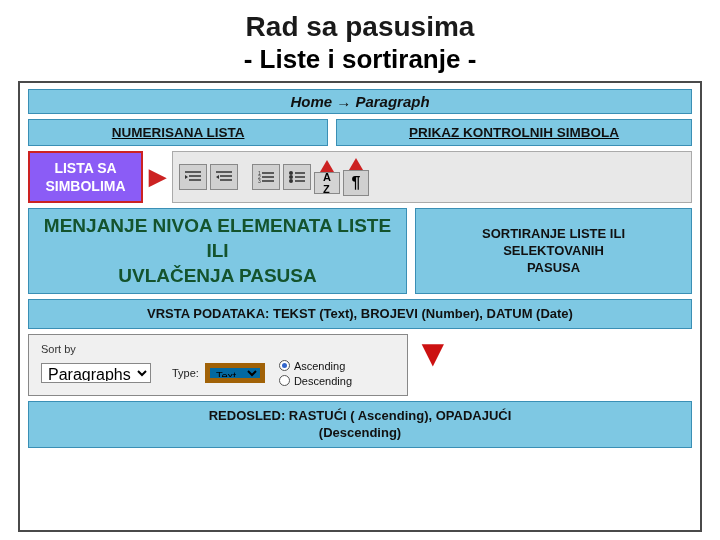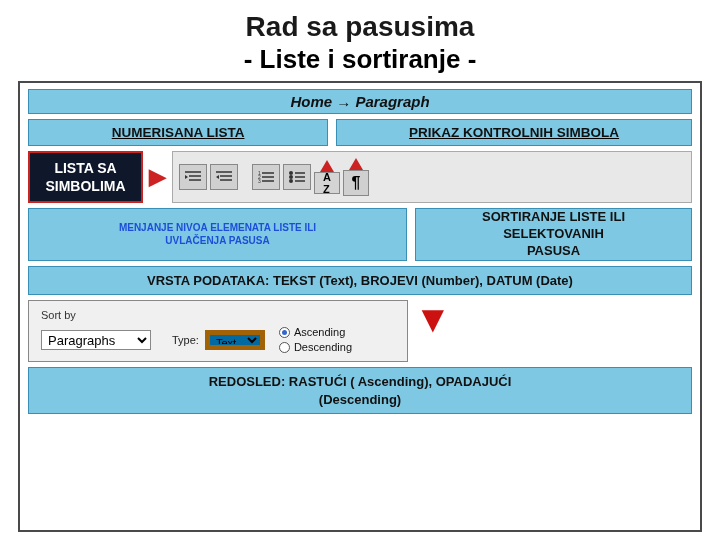--- a/index.html
+++ b/index.html
@@ -76,21 +76,21 @@
     }
     .label-box.wide {
       flex: 1.2;
     }
     .row-three {
       display: flex;
       gap: 6px;
       align-items: stretch;
     }
     .lista-sa-simbolima-box {
-      background: #0f172a;
+      background: #8b5cf6;
       border: 2px solid #cc2222;
       padding: 6px 2px;
       font-size: 14px;
       font-weight: 900;
       color: white;
       display: flex;
       align-items: center;
       justify-content: center;
       min-width: 115px;
       text-align: center;
@@ -124,23 +124,23 @@
       height: 18px;
     }
     .row-four {
       display: flex;
       gap: 8px;
     }
     .menjanje-box {
       background: #7ec8e3;
       border: 1.5px solid #3a8fb5;
       padding: 5px 10px;
-      font-size: 10px;
+      font-size: 19px;
       font-weight: 900;
-      color: #1d4ed8;
+      color: #14532d;
       text-align: center;
       flex: 1.4;
       display: flex;
       align-items: center;
       justify-content: center;
       line-height: 1.3;
     }
     .sortiranje-box {
       background: #7ec8e3;
       border: 1.5px solid #3a8fb5;
@@ -193,21 +193,21 @@
       margin-bottom: 5px;
     }
     .sort-row {
       display: flex;
       align-items: center;
       gap: 6px;
     }
     .sort-select {
       border: 1px solid #888;
       background: white;
-      font-size: 13px;
+      font-size: 16px;
       padding: 1px 2px;
       height: 20px;
     }
     .sort-type-label {
       font-size: 11px;
       color: #222;
       margin-left: 15px;
     }
     .sort-type-select {
       border: 5px solid #a16207;

